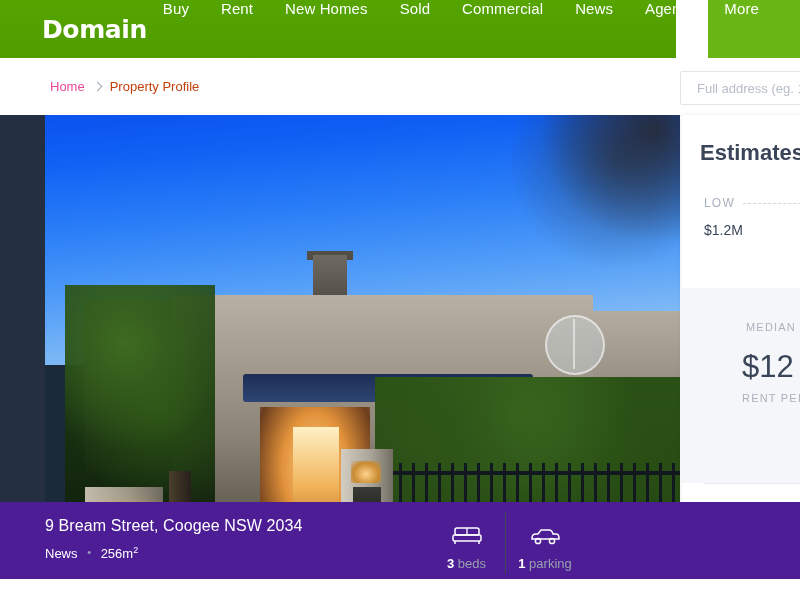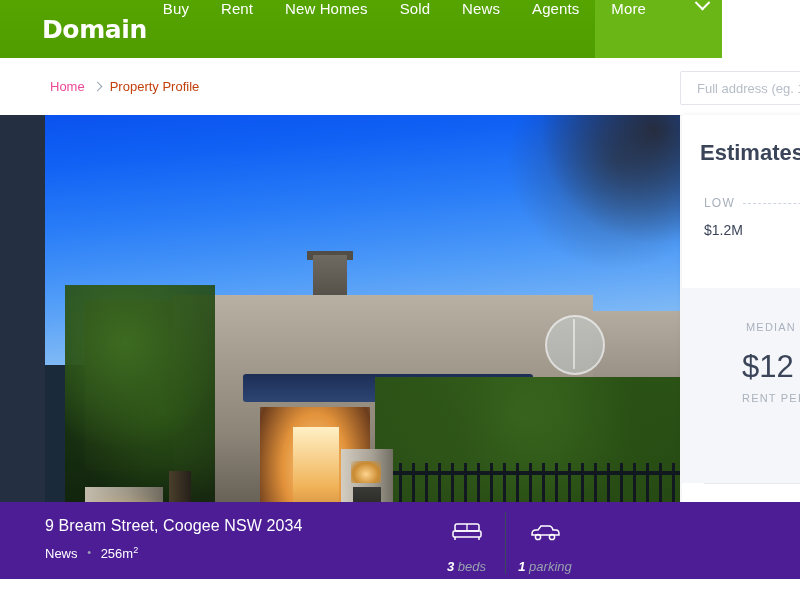--- a/index.html
+++ b/index.html
@@ -343,25 +343,24 @@
     top: 10px;
     display: flex;
     align-items: stretch;
     height: 62px;
   }
   .feat {
     width: 78px;
     display: flex;
     flex-direction: column;
     align-items: center;
-    justify-content: space-between;
+    justify-content: center;
     border-right: 1px solid #3d4758;
     padding-top: 4px;
     box-sizing: border-box;
-    font-style: italic;
   }
   .feat:last-child { border-right: none; }
   .feat-icon { height: 30px; display:flex; align-items:center; }
   .feat-label {
     margin-top: 6px;
     font-size: 13px;
     color: #98a1ae;
     white-space: nowrap;
   }
   .feat-num { color: #ffffff; font-weight: bold; }
@@ -463,20 +462,23 @@
           <span>Buy</span>
         </div>
       <div class="navitem">
           <span>Rent</span>
         </div>
       <div class="navitem">
           <span>New Homes</span>
         </div>
       <div class="navitem">
           <span>Sold</span>
+        </div>
+      <div class="navitem">
+          <span>Commercial</span>
         </div>
       <div class="navitem">
           <span>News</span>
         </div>
       <div class="navitem">
           <span>Agents</span>
         </div>
       <div class="navitem more">
         <span>More</span>
         <span class="chev"></span>

